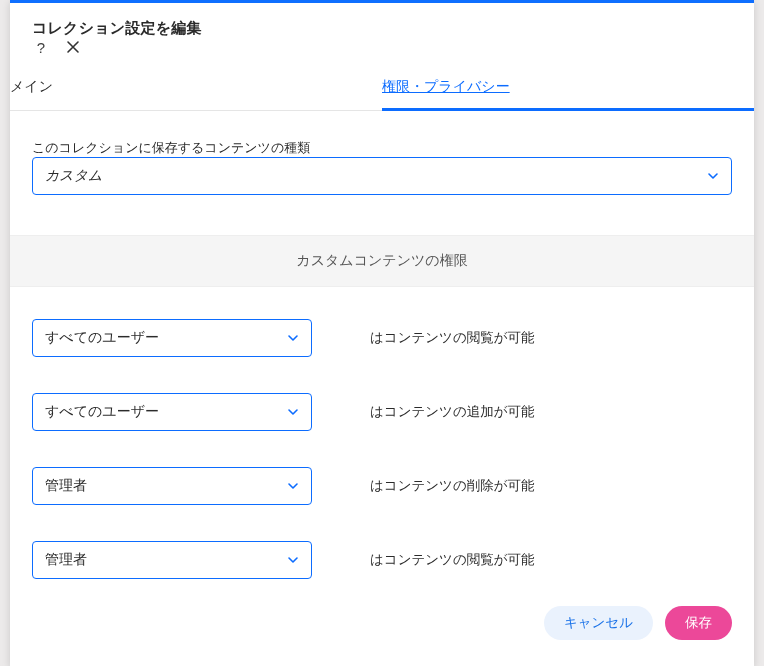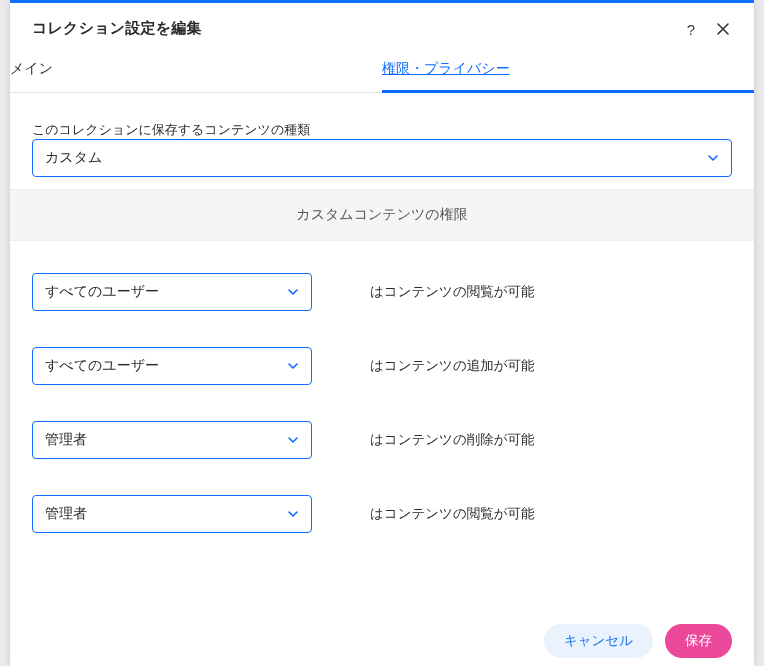--- a/index.html
+++ b/index.html
@@ -10,59 +10,60 @@
     top: 0; left: 10px;
     width: 744px; height: 666px;
     background: #fff;
     border-top: 3px solid #0f6fff;
     box-shadow: 0 2px 8px rgba(0,0,0,0.15);
     display: flex;
     flex-direction: column;
   }
   .modal-header {
     display: flex;
-    align-items: flex-end;
+    align-items: flex-start;
     justify-content: space-between;
     padding: 16px 22px 10px 22px;
+    flex-direction: column;
   }
   .modal-title { font-size: 15px; font-weight: 700; color: #2b2b2b; letter-spacing: 0.2px; }
   .modal-header-actions { display: flex; align-items: center; gap: 14px; }
   .help-btn, .close-btn { width: 18px; height: 18px; display:flex; align-items:center; justify-content:center; color:#414141; cursor:pointer; background:none; border:none; font-size:15px; }
   .tabs { display:flex; border-bottom:1px solid #e5e5e5; }
   .tab { flex:1; text-align:left; padding:12px 0 14px 0; font-size:14px; color:#2b2b2b; cursor:pointer; position:relative; }
   .tab.active { color:#0c6cff;text-decoration:underline; }
   .tab.active::after { content:""; position:absolute; left:0; right:0; bottom:-1px; height:3px; background:#0c6cff; }
   .modal-body { flex:1; overflow:auto; }
   .section { padding: 28px 22px 10px 22px; }
   .field-label { font-size:13px; color:#2b2b2b; margin-bottom:0; }
   .select-wide, .select-narrow {
     display:flex; align-items:center; justify-content:space-between;
     border:1px solid #0c6cff; border-radius:4px;
     padding: 9px 12px;
     font-size:14px; color:#2b2b2b;
     cursor:pointer; background:#fff;
   }
-  .select-wide { width:100%; }
+  .select-wide { width:100%;font-style:italic; }
   .select-narrow { width:280px; }
   .chevron { width:12px; height:12px; flex:none; }
   .chevron svg { display:block; }
   .band {
     background:#f5f5f5;
     padding:16px 16px;
     text-align:center;
     font-size:14px; color:#555;
     border-top:1px solid #eee; border-bottom:1px solid #eee;
-    margin-top:2px;
+    margin-top:30px;
   }
   .perm-list { padding: 14px 34px 10px 22px; }
   .perm-row { display:flex; align-items:center; gap:58px; padding:18px 0; }
   .perm-desc { font-size:13.5px; color:#2b2b2b; }
   .modal-footer {
     display:flex; justify-content:flex-end; gap:12px;
-    padding: 16px 22px 8px 22px;
+    padding: 16px 22px 26px 22px;
   }
   .btn { border:none; border-radius:20px; padding:8px 20px; font-size:13.5px; cursor:pointer; }
   .btn-cancel { background:#eaf2fd; color:#1a72e8; }
   .btn-save { background:#ec4899; color:#fff; }
 </style>
 </head>
 <body>
 
 <div class="backdrop">
   <div class="modal">

